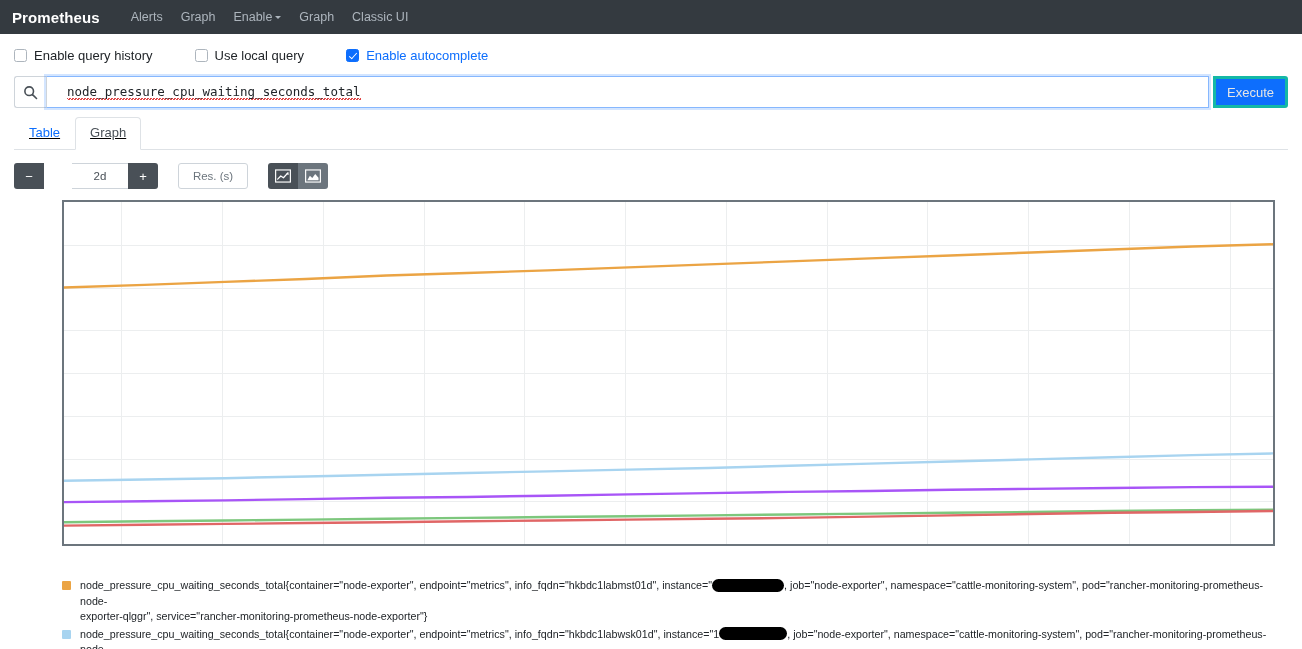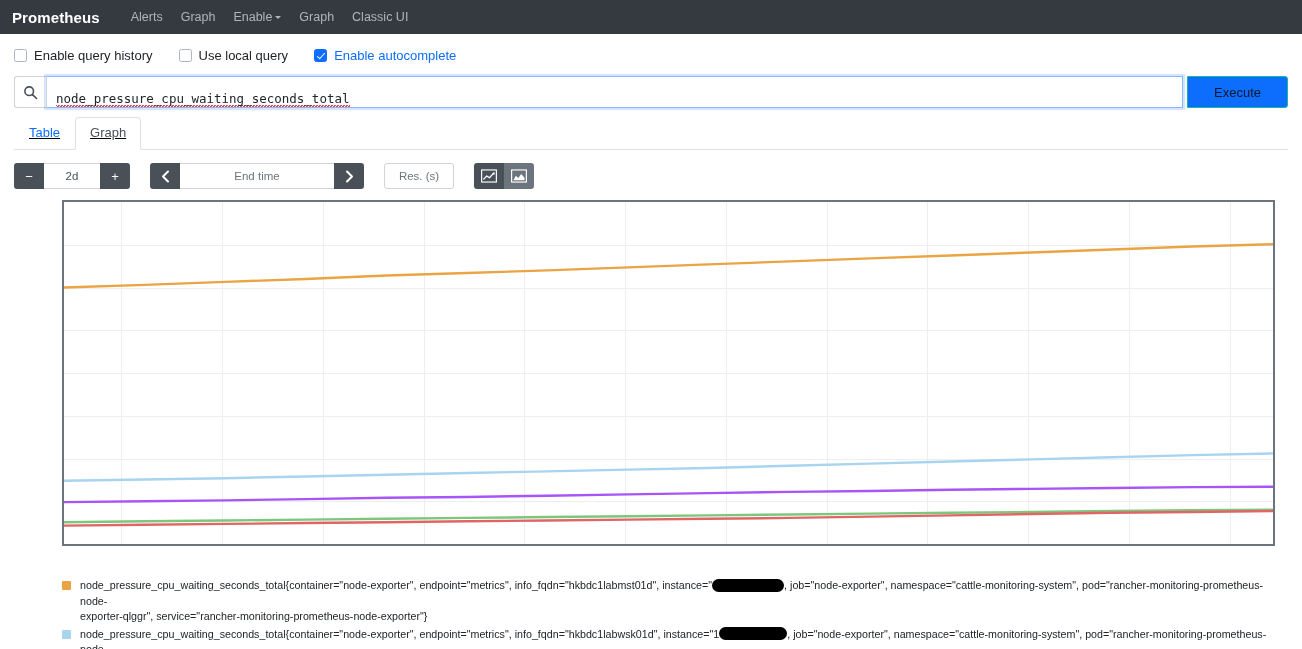--- a/index.html
+++ b/index.html
@@ -44,21 +44,21 @@
     border-right: 3.5px solid transparent;
     border-top: 3.5px solid #adb5bd;
     vertical-align: middle;
   }
 
   
   .opts-row {
     display: flex;
     align-items: center;
     padding: 14px 16px 0 14px;
-    gap: 0;
+    gap: 16px;
   }
   .opt {
     display: flex;
     align-items: center;
     margin-right: 26px;
     font-size: 13px;
     color: #212529;
     cursor: pointer;
   }
   .cbox {
@@ -101,48 +101,48 @@
     display: flex;
     align-items: center;
     justify-content: center;
   }
   .query-input-wrap {
     flex: 1;
     border: 1px solid #86b7fe;
     border-left: 1px solid #ced4da;
     background: #fff;
     display: flex;
-    align-items: flex-end;
-    padding: 0 9px;
+    align-items: center;
+    padding: 0 20px;
     box-shadow: 0 0 0 2px rgba(13,110,253,.18);
     position: relative;
     overflow: hidden;
   }
   .query-text {
     font-family: "DejaVu Sans Mono", "Liberation Mono", monospace;
     font-size: 12.5px;
     color: #212529;
     white-space: nowrap;
     position: relative;
     padding-bottom: 1px;
     background-image: repeating-linear-gradient(
       135deg, #e04646 0 1px, transparent 1px 2px);
     background-size: 3px 2px;
     background-repeat: repeat-x;
     background-position: 0 100%;
   }
   .execute-btn {
     background: #0d6efd;
-    color: #0f172a;
+    color: #e5e5e5;
     font-size: 13px;
-    border: 1px solid #14b8a6;
+    border: 3px solid #14b8a6;
     border-radius: 0 3px 3px 0;
     display: flex;
     align-items: center;
-    padding: 0 26px;
+    padding: 0 11px;
     margin-left: 4px;
     white-space: nowrap;
     cursor: pointer;
   }
 
   
   .tabs-row {
     display: flex;
     align-items: flex-end;
     margin: 11px 14px 0 14px;
@@ -205,21 +205,21 @@
     height: 26px;
     background: #fff;
     border: 1px solid #ced4da;
     font-size: 11.5px;
     color: #495057;
     display: flex;
     align-items: center;
     justify-content: center;
     padding: 0 8px;
   }
-  .fld.range { width: 56px; border-left: none; border-right: none; }
+  .fld.range { width: 56px; border-left: none; border-right: none; margin-left: 28px; }
   .fld.endtime {
     width: 154px;
     border-left: none; border-right: none;
     color: #6c757d;
   }
   .fld.res {
     width: 70px;
     border-radius: 3px;
     color: #6c757d;
   }
@@ -358,33 +358,20 @@
 <div class="tabs-row">
   <div class="tab">Table</div>
   <div class="tab active">Graph</div>
 </div>
 
 <div class="controls">
   <div class="grp">
     <div class="btn-dark l">−</div>
     <div class="fld range">2d</div>
     <div class="btn-dark r">+</div>
-  </div>
-  <div class="grp">
-    <div class="btn-dark l">
-      <svg width="9" height="13" viewBox="0 0 9 13" fill="none" stroke="#fff" stroke-width="2" stroke-linecap="round" stroke-linejoin="round">
-          <polyline points="7,1.5 2,6.5 7,11.5"></polyline>
-        </svg>
-    </div>
-    <div class="fld endtime">End time</div>
-    <div class="btn-dark r">
-      <svg width="9" height="13" viewBox="0 0 9 13" fill="none" stroke="#fff" stroke-width="2" stroke-linecap="round" stroke-linejoin="round">
-          <polyline points="2,1.5 7,6.5 2,11.5"></polyline>
-        </svg>
-    </div>
   </div>
   <div class="grp">
     <div class="fld res">Res. (s)</div>
   </div>
   <div class="grp">
     <div class="icon-btn active l">
       <svg width="16" height="14" viewBox="0 0 18 15">
         <rect x="0.7" y="0.7" width="16.6" height="13.6" fill="none" stroke="#fff" stroke-width="1.3"></rect>
         <polyline points="3,11 6.5,7.5 9.5,9.5 14.5,4" fill="none" stroke="#fff" stroke-width="1.4" stroke-linecap="round" stroke-linejoin="round"></polyline>
         <polygon points="14.9,3.4 15.4,6.4 12.4,5.2" fill="#fff"></polygon>

